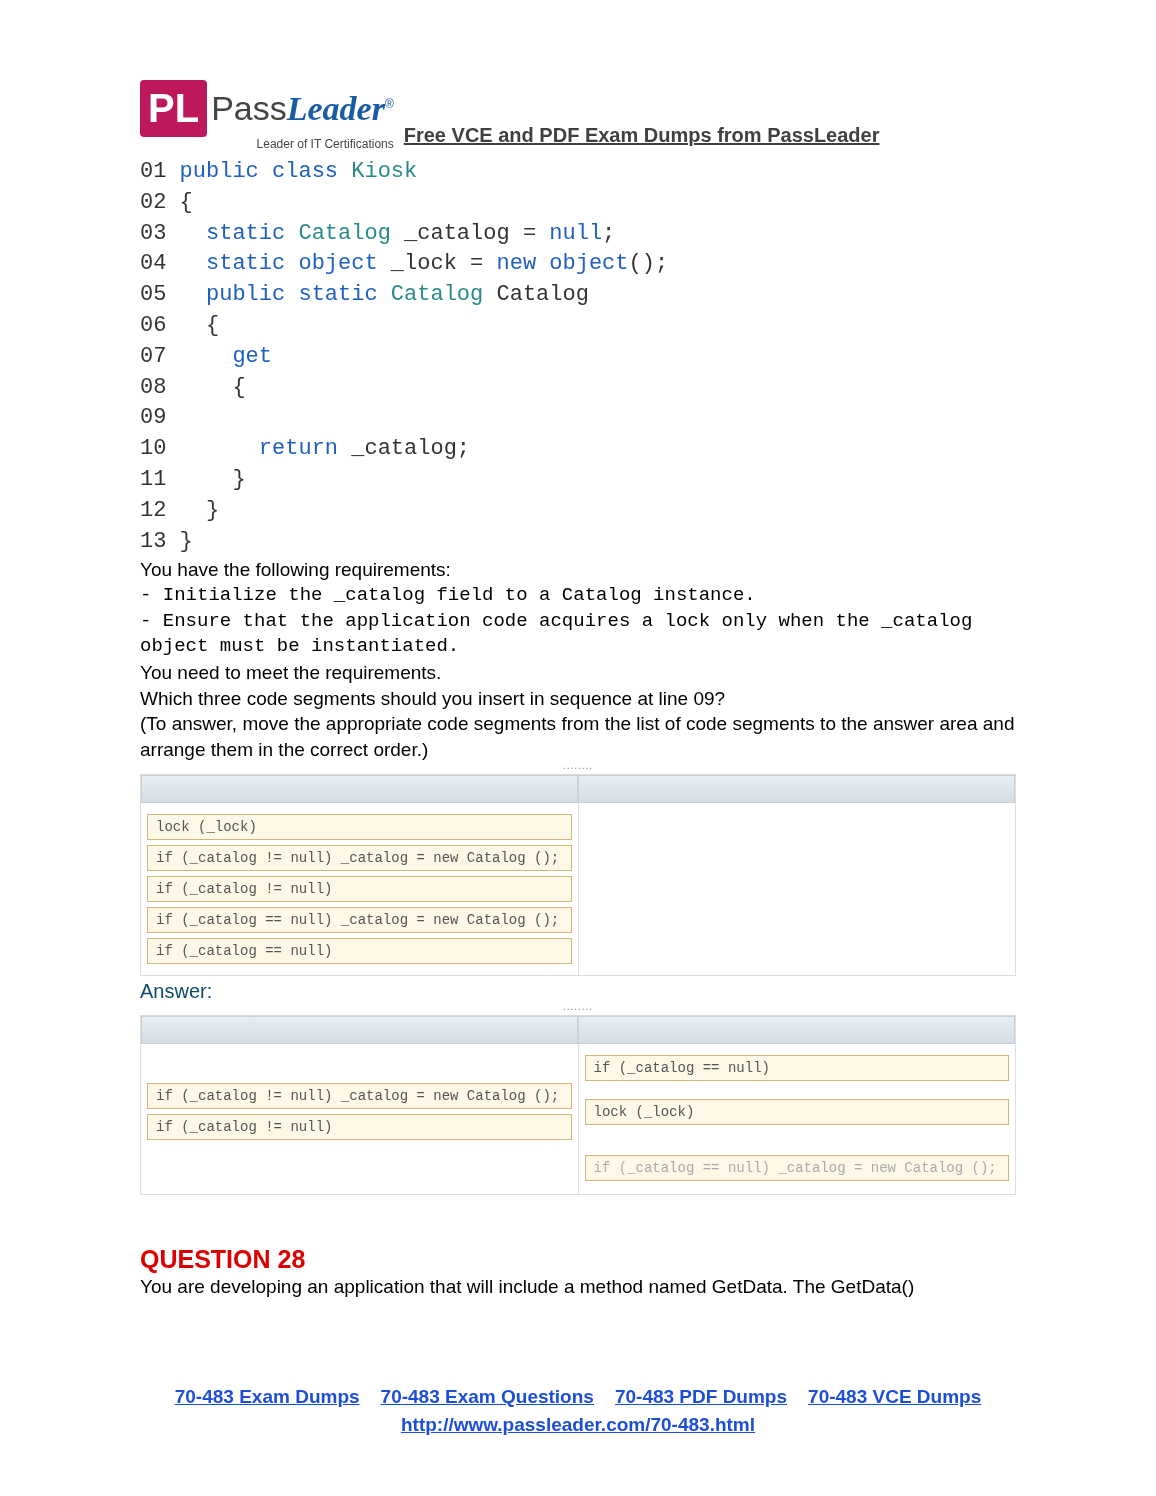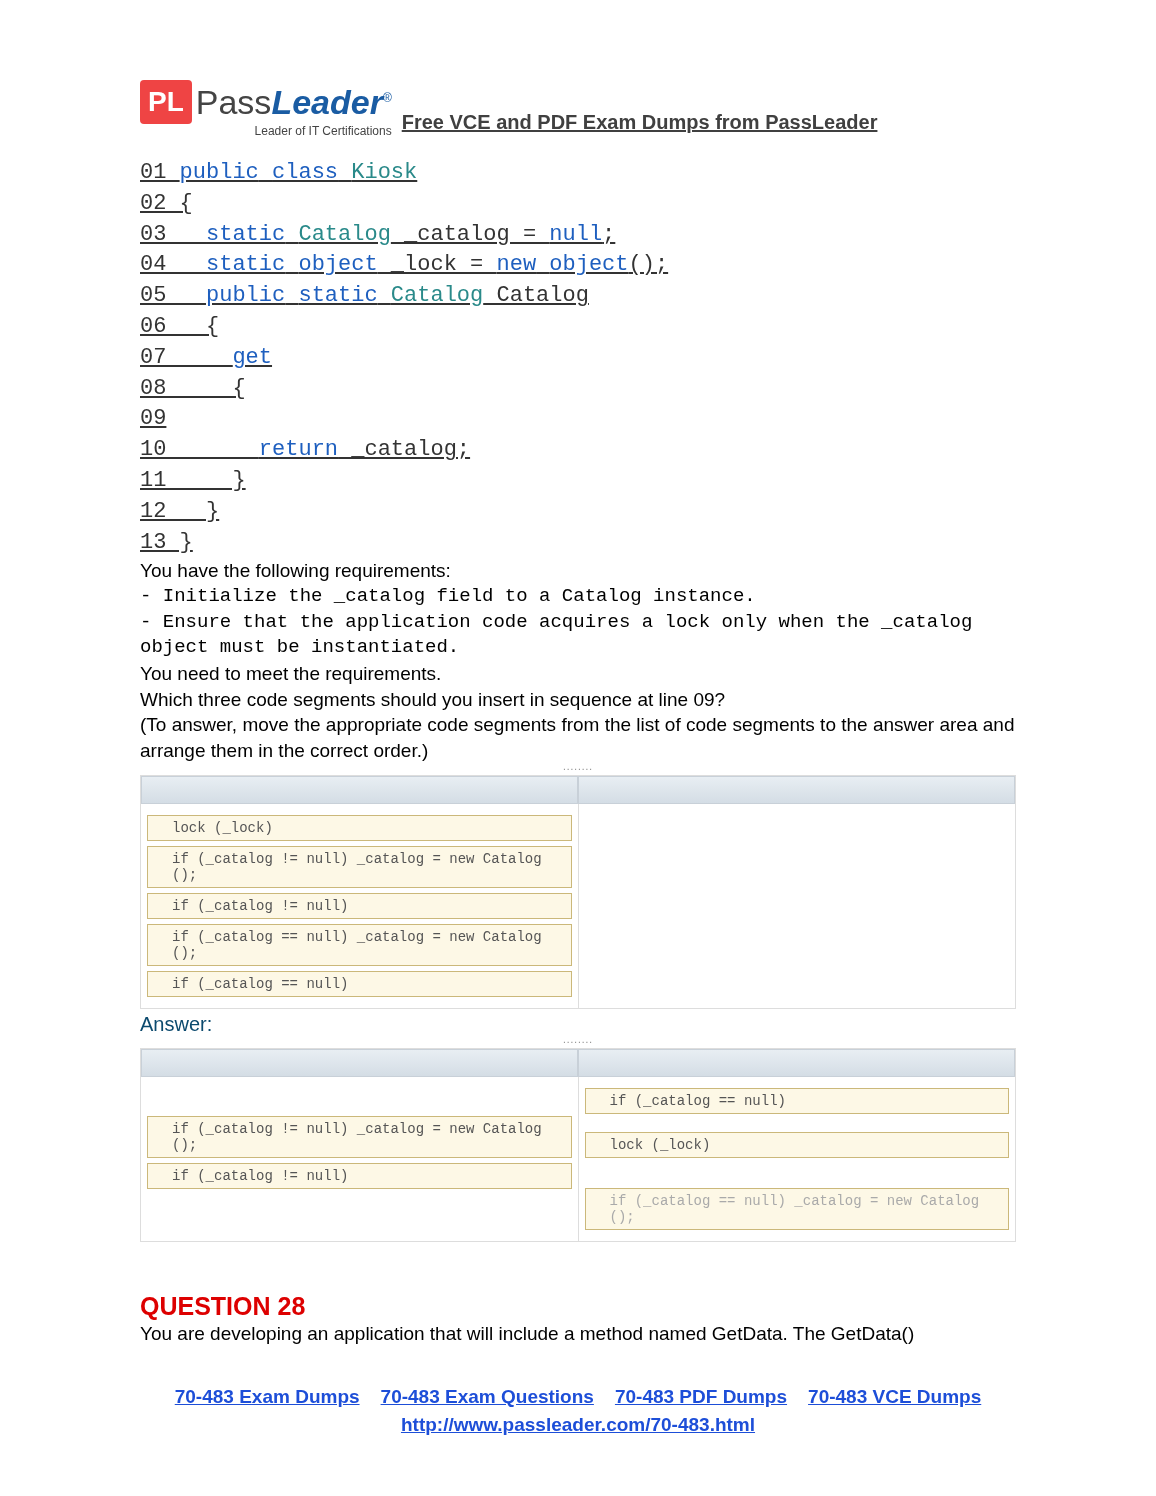--- a/index.html
+++ b/index.html
@@ -18,38 +18,39 @@
     .header {
       display: flex;
       align-items: flex-end;
       margin-bottom: 6px;
     }
     .logo-box {
       display: flex;
       align-items: center;
     }
     .logo-pl {
-      background: #ef4444;
+      background: #be185d;
       color: #fff;
       font-weight: bold;
-      font-size: 28px;
+      font-size: 40px;
       padding: 6px 8px;
       border-radius: 4px;
       margin-right: 4px;
       font-family: Arial, sans-serif;
     }
     .logo-text {
       font-size: 34px;
       color: #444;
       font-weight: 500;
     }
     .logo-text .leader {
       font-style: italic;
       color: #1a5ca3;
       font-weight: bold;
+      font-family: Liberation Serif, serif;
     }
     .logo-text sup { font-size: 12px; color:#1a5ca3;}
     .logo-sub {
       font-size: 12px;
       color: #444;
       text-align: right;
     }
     .header-link {
       color: #404040;
       text-decoration: underline;
@@ -57,22 +58,21 @@
       font-weight: bold;
       margin-left: 10px;
       margin-bottom: 4px;
     }
     .code-block {
       font-family: "Courier New", monospace;
       font-size: 22px;
       color: #333;
       white-space: pre;
       line-height: 1.4;
-      margin-top: 20px;
-      text-decoration: underline;
+      margin-top: 6px;
     }
     .code-block .kw { color: #1e5fbf; }
     .code-block .cls { color: #2a8a8a; }
     .body-text { font-size: 19px; line-height: 1.35; }
     .mono { font-family: "Courier New", monospace; }
     .answer-label {
       color: #0c4a6e;
       font-weight: normal;
       font-size: 20px;
       margin-top: 4px;
@@ -99,21 +99,21 @@
       flex: 1;
       min-height: 150px;
       padding: 6px;
       border-right: 1px solid #ddd;
       background: #fff;
     }
     .drag-col:last-child { border-right: none; }
     .segment {
       border: 1px solid #cbb87a;
       background: #fdf8e6;
-      padding: 4px 24px;
+      padding: 4px 8px;
       margin: 5px 0;
       font-family: "Courier New", monospace;
       font-size: 14px;
       color: #555;
     }
     .segment.dim { color: #aaa; }
     .dotted-sep {
       text-align: center;
       color: #888;
       font-size: 10px;

